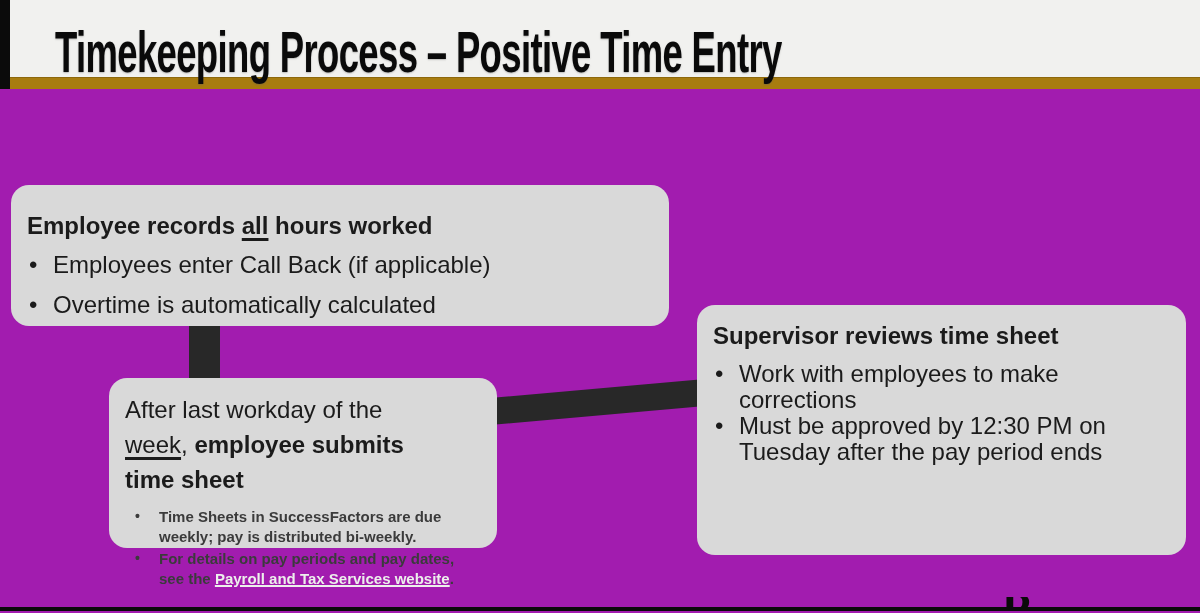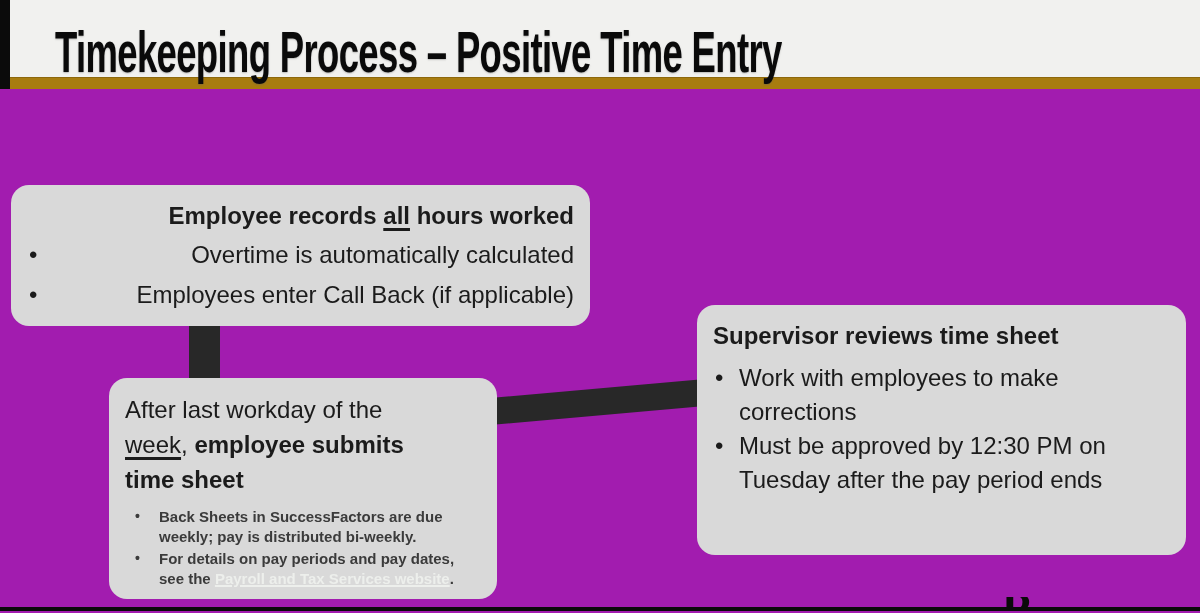--- a/index.html
+++ b/index.html
@@ -49,22 +49,22 @@
   }
 
   
   .pbox {
     position: absolute;
     background: #d9d9d9;
     border-radius: 18px;
     box-sizing: border-box;
     z-index: 3;
   }
-  .box1 { left: 11px;  top: 185px; width: 579px; height: 141px; padding: 12px 16px 0 16px; text-align: right; }
-  .box2 { left: 109px; top: 378px; width: 388px; height: 221px; padding: 14px 14px 0 16px; }
+  .box1 { left: 11px;  top: 185px; width: 658px; height: 141px; padding: 22px 16px 0 16px; }
+  .box2 { left: 109px; top: 378px; width: 388px; height: 170px; padding: 14px 14px 0 16px; }
   .box3 { left: 697px; top: 305px; width: 489px; height: 250px; padding: 12px 14px 0 16px; }
 
   .box-heading {
     font-size: 24px;
     line-height: 38px;
     font-weight: 700;
     margin: 0;
   }
   .box2 .box-heading {
     font-weight: 400;
@@ -83,21 +83,21 @@
     position: relative;
     font-size: 24px;
     line-height: 40px;
     padding-left: 26px;
   }
   .bullet-list li::before {
     content: "\2022";
     position: absolute; left: 2px;
   }
   .box3 .bullet-list { margin-top: 6px; }
-  .box3 .bullet-list li { line-height: 34px; max-width: 400px; }
+  .box3 .bullet-list li { line-height: 26px; max-width: 400px; }
 
   .sub-bullet-list { margin: 10px 0 0 0; padding: 0; list-style: none; }
   .sub-bullet-list li {
     position: relative;
     font-size: 15px;
     line-height: 19.5px;
     font-weight: 700;
     color: #3b3b3b;
     padding-left: 34px;
     margin-bottom: 3px;
@@ -165,29 +165,29 @@
   <div class="left-edge-bar"></div>
   <h1 class="slide-title">Timekeeping Process – Positive Time Entry</h1>
   <div class="gold-bar"></div>
 
   <div class="connector-v"></div>
   <div class="connector-h"></div>
 
   <div class="pbox box1">
     <div class="box-heading"><span>Employee records </span><span class="u-thick">all</span><span> hours worked</span></div>
     <ul class="bullet-list">
+      <li>Employees enter Call Back (if applicable)</li>
       <li>Overtime is automatically calculated</li>
-      <li>Employees enter Call Back (if applicable)</li>
     </ul>
   </div>
 
   <div class="pbox box2">
     <div class="box-heading"><span>After last workday of the </span><span class="u-thick">week</span><span>, </span><span class="bold-part">employee submits time sheet</span></div>
     <ul class="sub-bullet-list">
-      <li>Back Sheets in SuccessFactors are due weekly; pay is distributed bi-weekly.</li>
+      <li>Time Sheets in SuccessFactors are due weekly; pay is distributed bi-weekly.</li>
       <li><span>For details on pay periods and pay dates, see the </span><span class="payroll-link">Payroll and Tax Services website</span><span>.</span></li>
     </ul>
   </div>
 
   <div class="pbox box3">
     <div class="box-heading">Supervisor reviews time sheet</div>
     <ul class="bullet-list">
       <li>Work with employees to make corrections</li>
       <li>Must be approved by 12:30 PM on Tuesday after the pay period ends</li>
     </ul>

